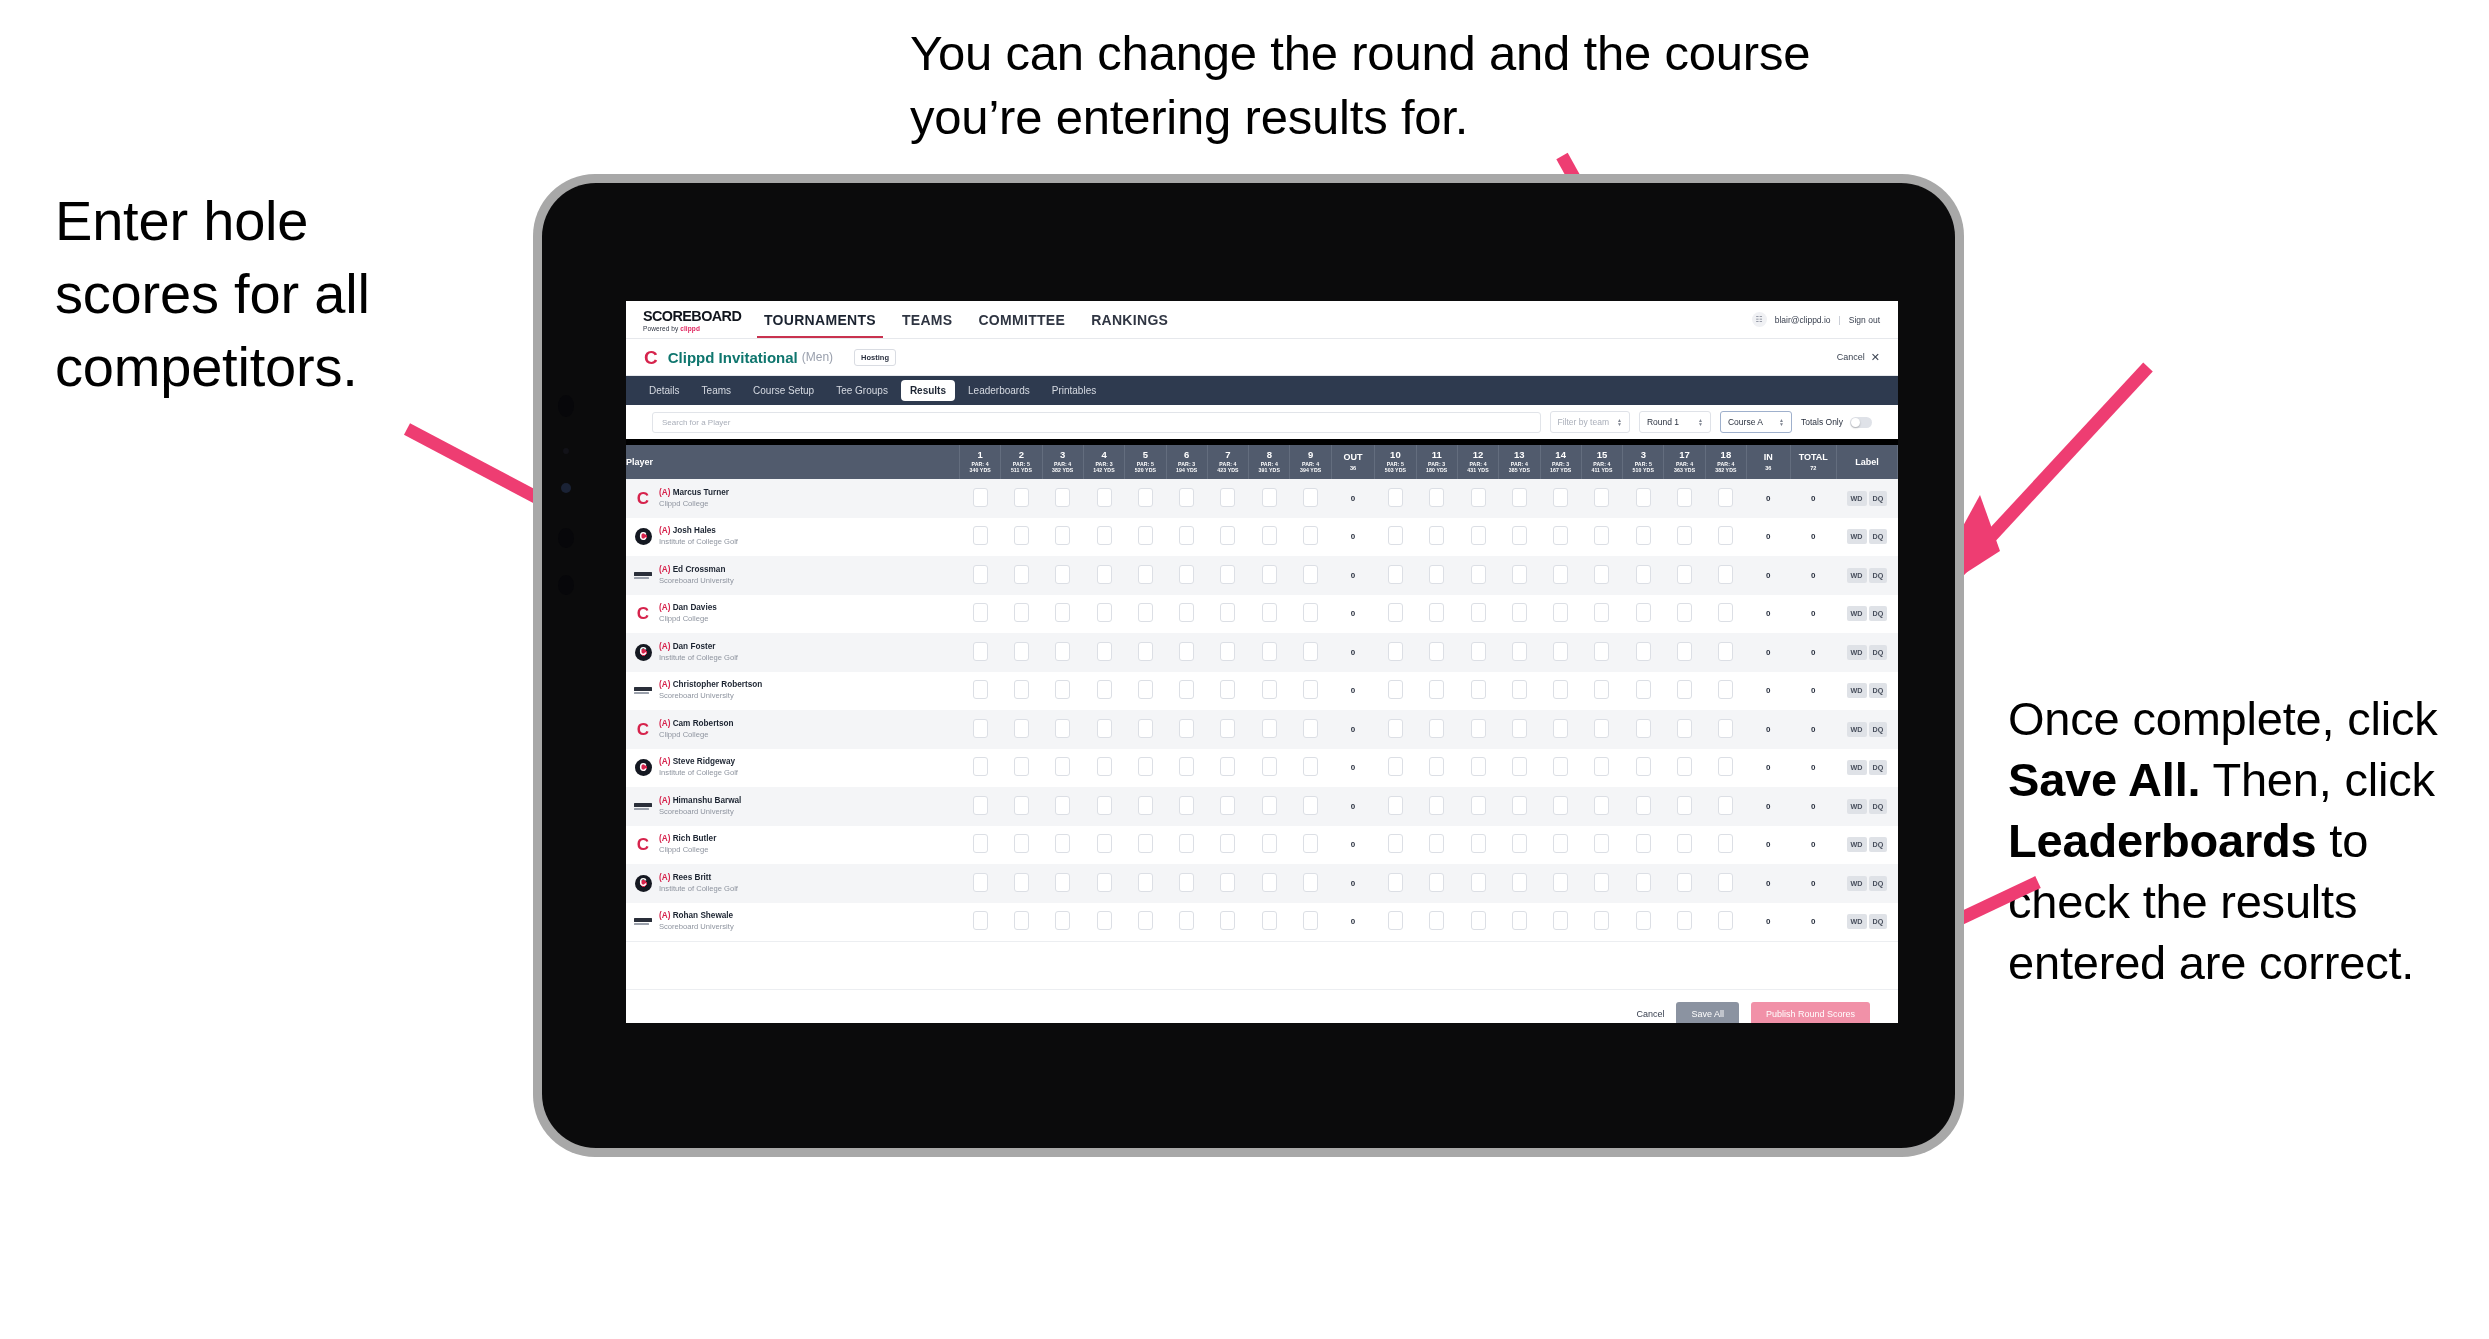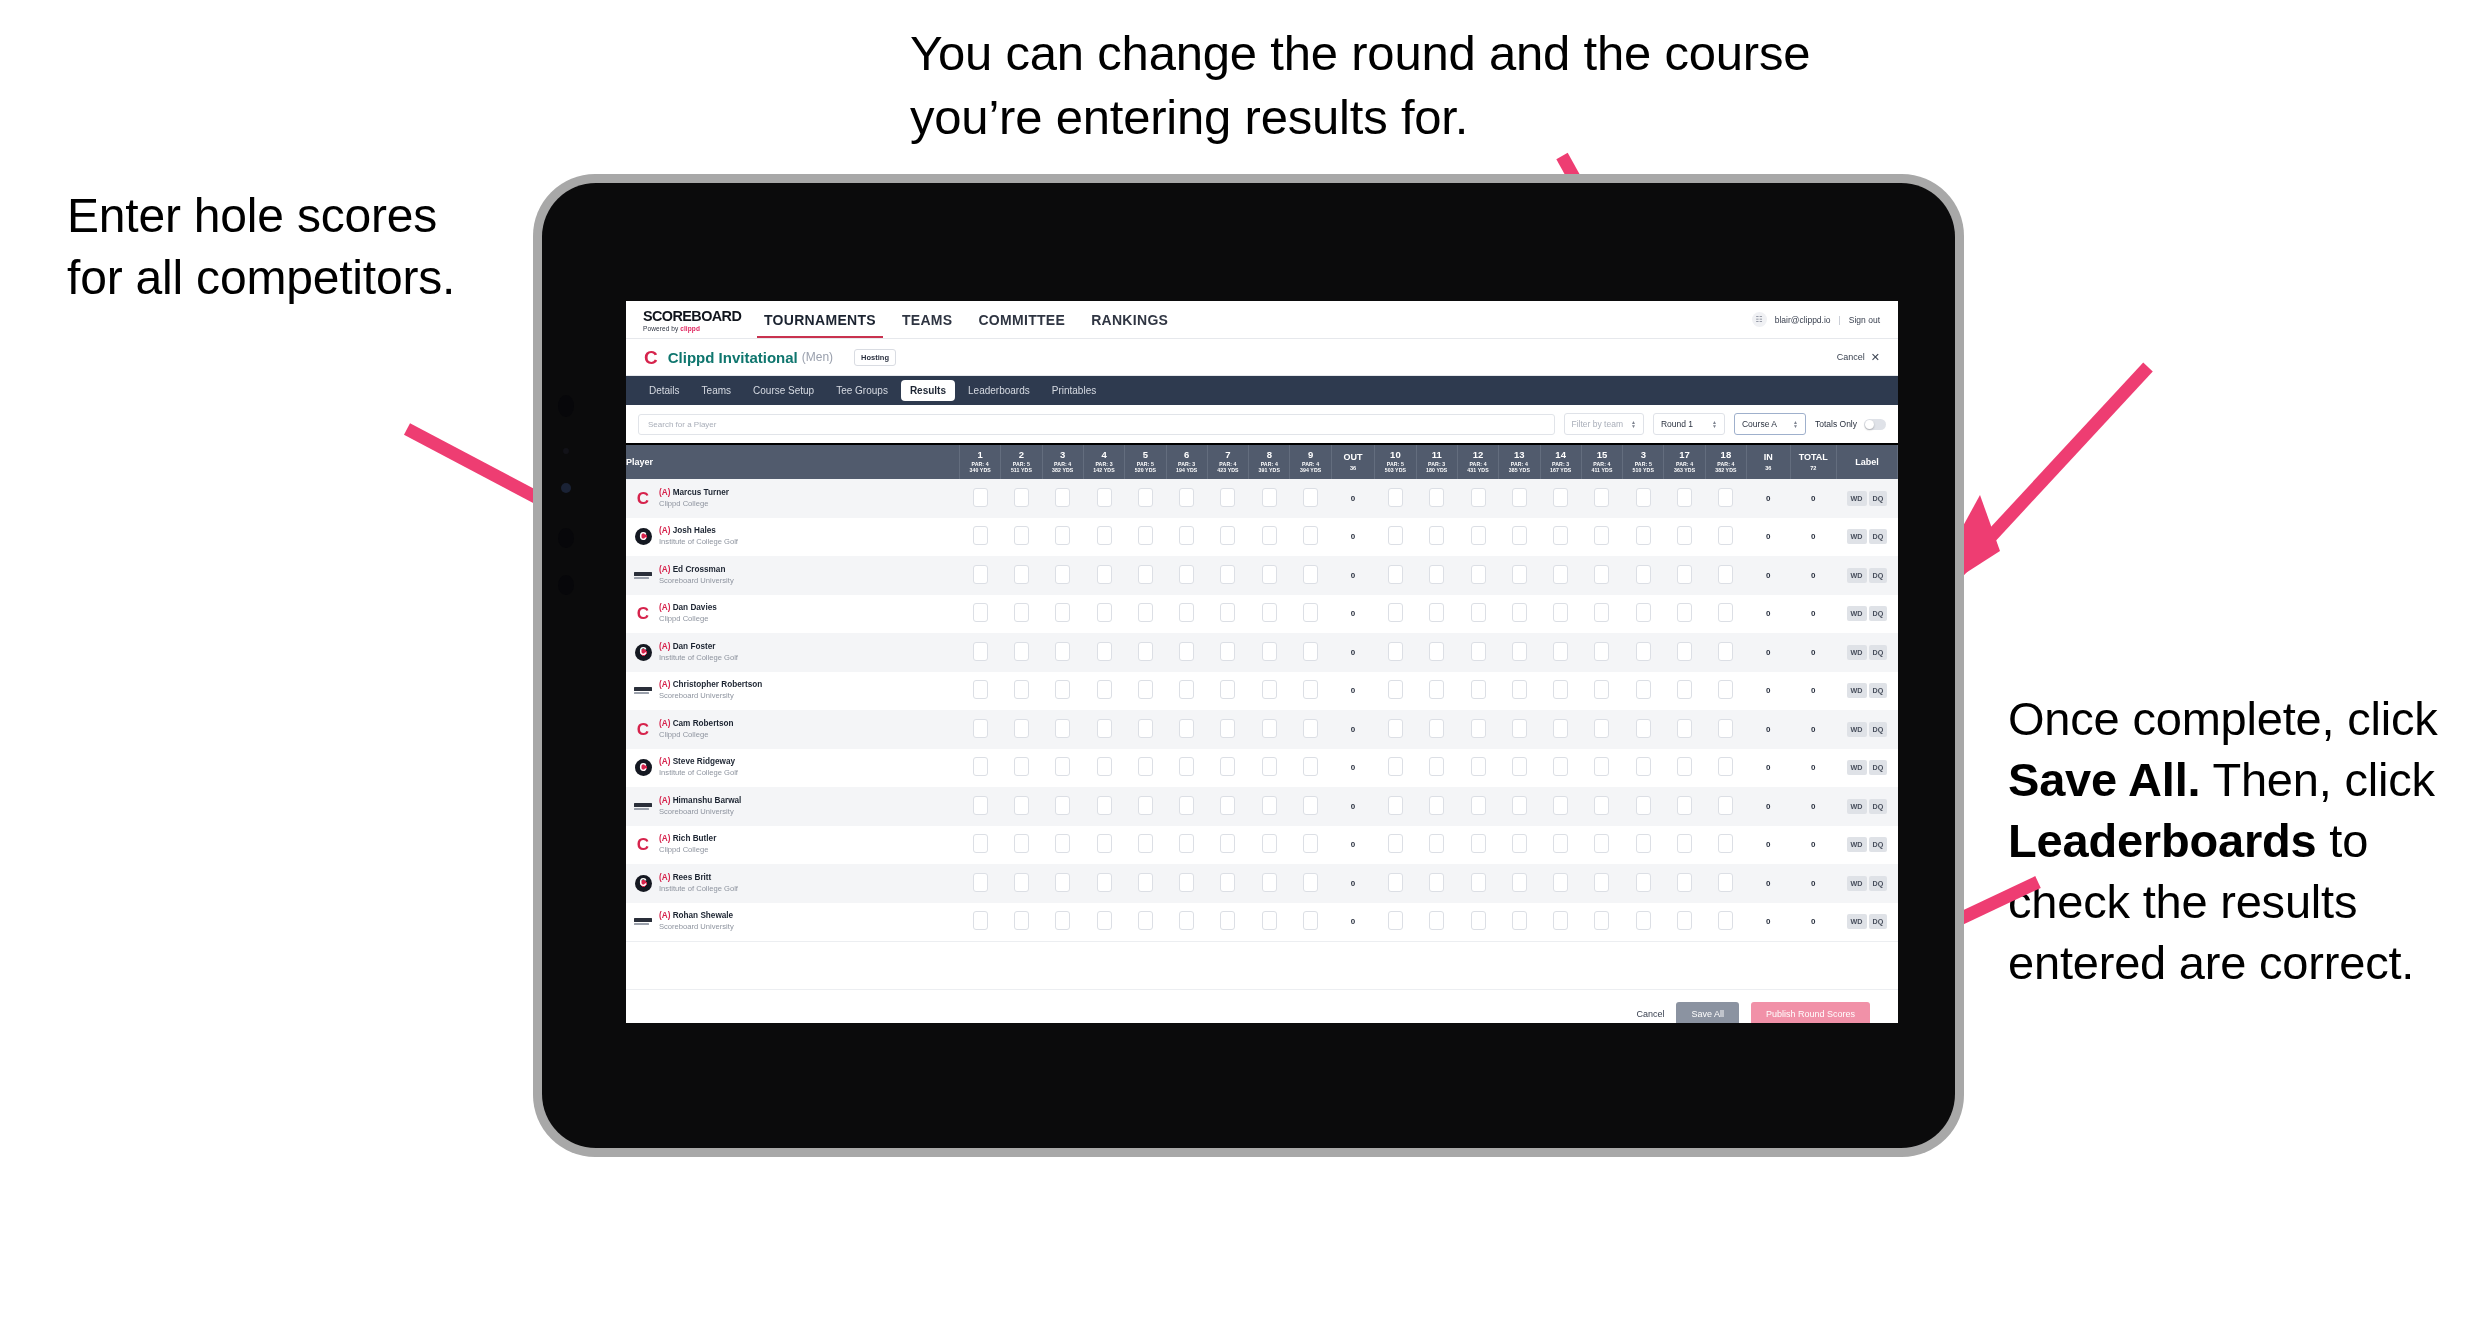--- a/index.html
+++ b/index.html
@@ -16,21 +16,21 @@
     position: absolute;
     color: #000;
     font-family: "Liberation Sans", sans-serif;
     font-weight: 400;
     line-height: 1.30;
     letter-spacing: -0.2px;
   }
   .anno b { font-weight: 700; }
 
   #anno-top    { left: 910px;  top: 22px;  width: 950px; font-size: 49px; }
-  #anno-left   { left: 67px;   top: 185px; width: 400px; font-size: 48px; }
+  #anno-left   { left: 55px;   top: 185px; width: 400px; font-size: 56px; }
   #anno-wddq   { left: 2008px; top: 222px; width: 470px; font-size: 47px; }
   #anno-save   { left: 2008px; top: 688px; width: 490px; font-size: 47px; }
 
   
   .arrow { position: absolute; pointer-events: none; }
 
   
   #tablet {
     position: absolute;
     left: 533px; top: 174px;
@@ -130,21 +130,21 @@
     padding-left: 14px; gap: 4px;
   }
   .subtab {
     font-size: 10px; color:#d6dae2; padding: 5px 9px; border-radius:4px; cursor:pointer;
   }
   .subtab.active { background:#ffffff; color:#1d2533; font-weight:600; }
 
   
   #filterbar {
     height: 40px; background:#fff; display:flex; align-items:center;
-    padding: 0 12px; gap: 9px; border-bottom:2px solid #000000;
+    padding: 0 26px; gap: 9px; border-bottom:6px solid #000000;
   }
   .search-input {
     flex: 1 1 auto; height: 21px; border:1px solid #e1e4e9; border-radius:3px;
     background:#fff; display:flex; align-items:center; padding-left:9px;
     font-size:8px; color:#a9aeb9;
   }
   .sel {
     height: 22px; min-width: 72px; border:1px solid #dfe2e8; border-radius:3px;
     display:flex; align-items:center; justify-content:space-between;
     padding: 0 7px; font-size:8.5px; color:#2b3240; background:#fff; cursor:pointer;

